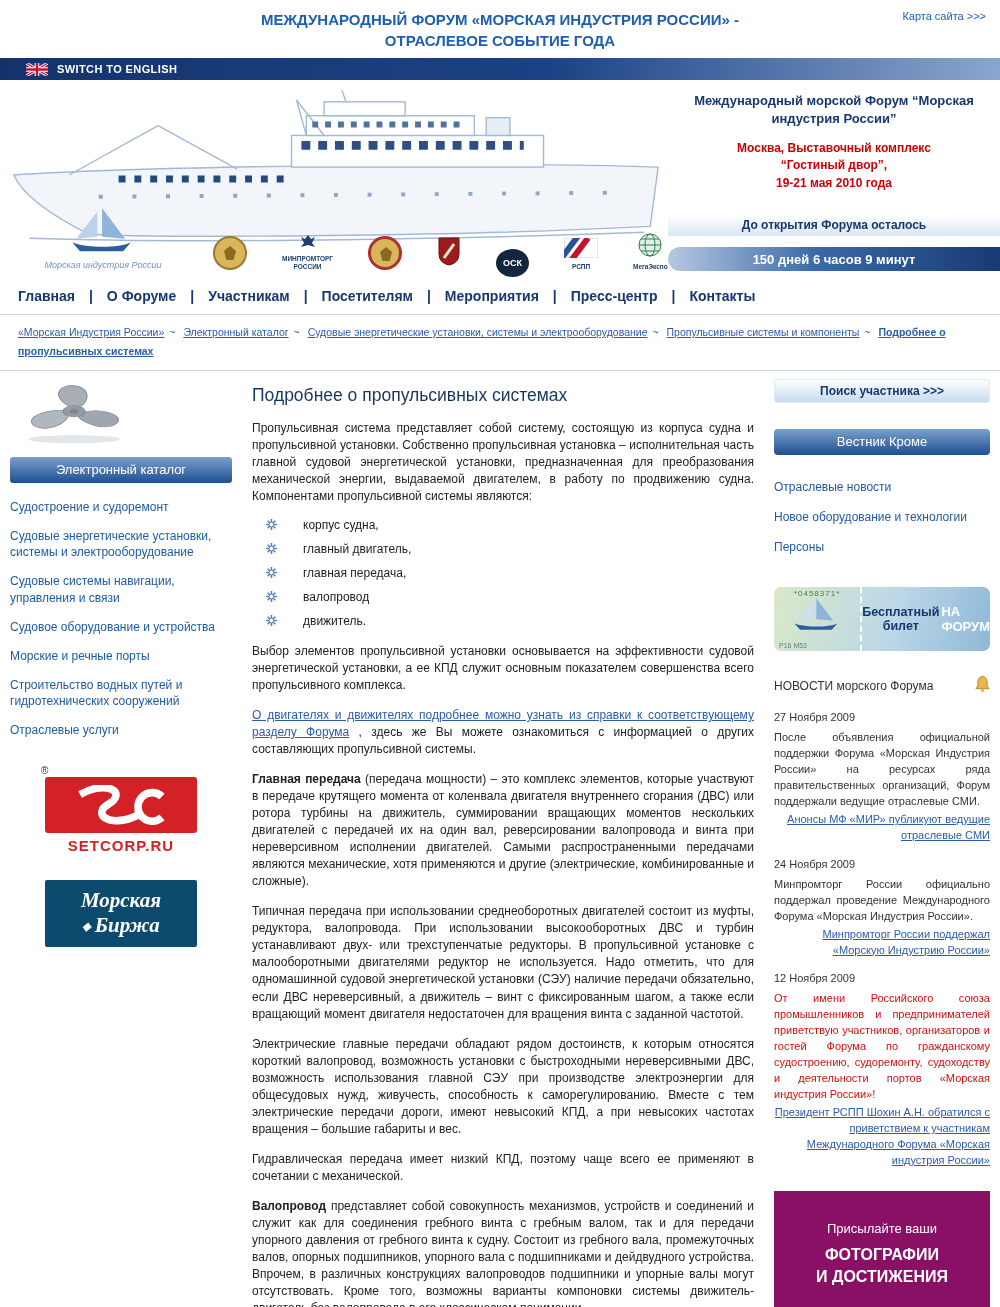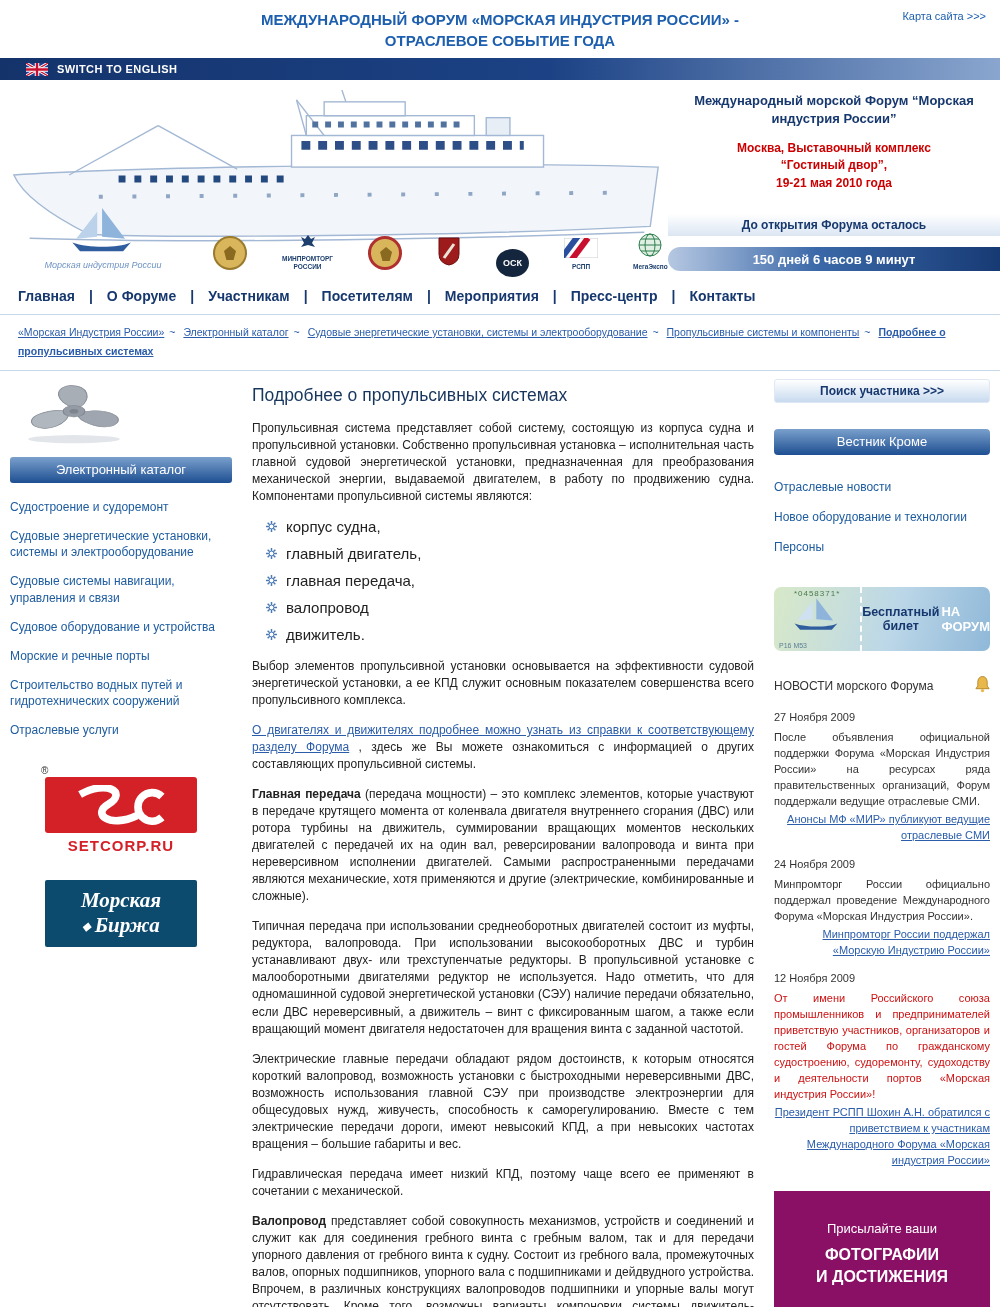--- a/index.html
+++ b/index.html
@@ -83,21 +83,21 @@
     padding:8px 4px 9px; border-radius:2px; }
   .birzha-l1 { font-size:21px; font-weight:bold; font-style:italic; font-family:"Liberation Serif", serif; }
   .birzha-l2 { font-size:21px; font-weight:bold; font-style:italic; font-family:"Liberation Serif", serif; }
   .birzha-dia { font-size:11px; vertical-align:middle; margin-right:4px; }
 
   
   .main-title { color:#17365d; font-size:17.5px; font-weight:normal; margin:6px 0 14px; }
   .para { font-size:12px; color:#222; text-align:justify; line-height:1.42; margin-bottom:13px; }
   .main-link { color:#2a5caa; text-decoration:underline; }
   .bullets { margin:2px 0 15px 14px; }
-  .bullet { display:flex; align-items:center; gap:9px; font-size:15px; margin-bottom:10px; }
+  .bullet { display:flex; align-items:center; gap:26px; font-size:12px; margin-bottom:10px; }
   .bullet-icon { display:inline-flex; line-height:0; }
 
   
   .search-participant { height:24px; margin-bottom:26px; border-radius:3px;
     background:linear-gradient(to bottom,#ffffff,#c8daef); border:1px solid #dfe8f4;
     display:flex; align-items:center; justify-content:center;
     color:#17386e; font-weight:bold; font-size:12px; text-decoration:none; }
   .vestnik { height:26px; margin-bottom:24px; border-radius:4px;
     background:linear-gradient(to bottom,#7aa0cc,#1e4f92);
     color:#fff; font-size:13px; display:flex; align-items:center; justify-content:center; }

